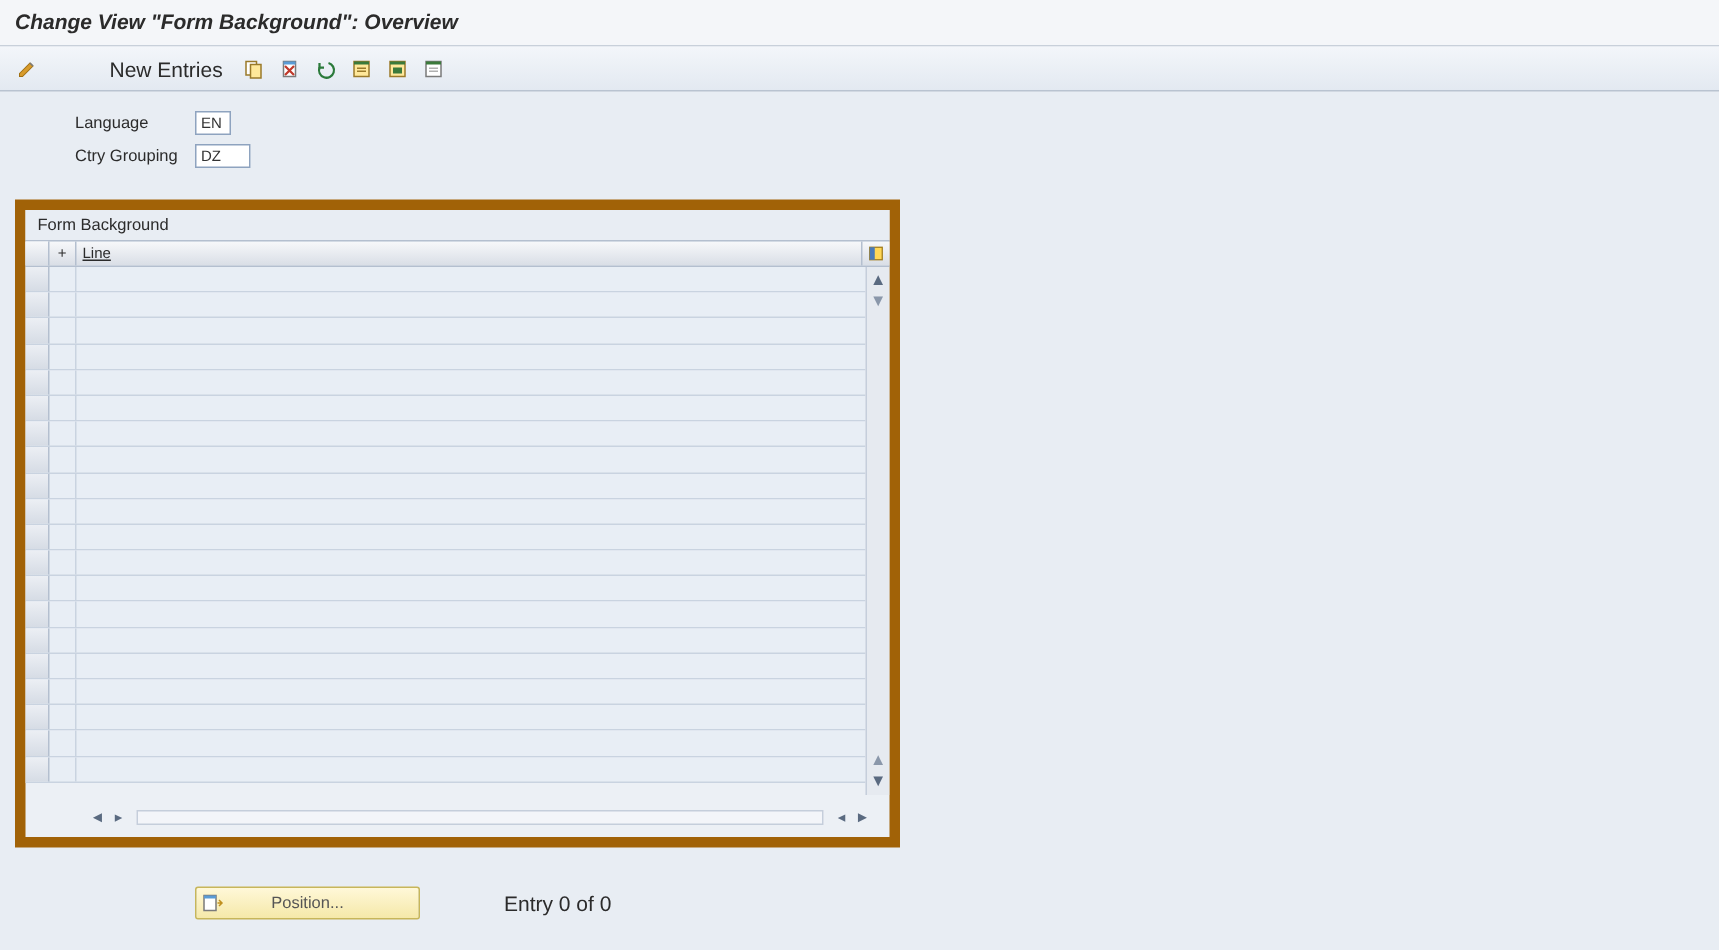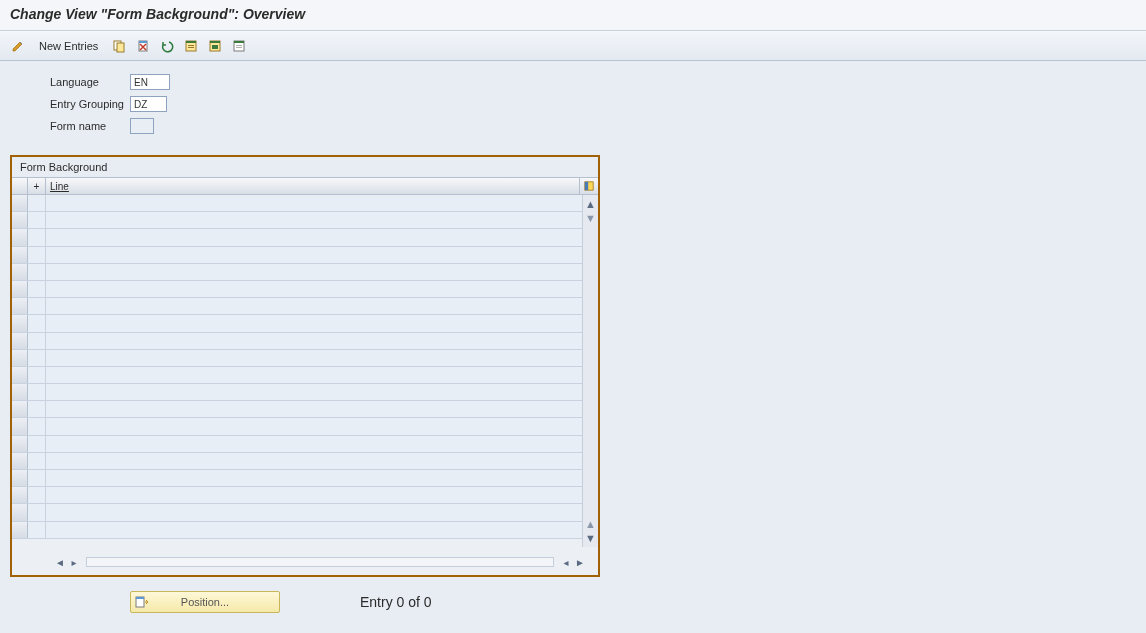--- a/index.html
+++ b/index.html
@@ -38,28 +38,29 @@
     align-items: center;
     justify-content: center;
     width: 20px;
     height: 20px;
     border: 1px solid transparent;
     border-radius: 2px;
     cursor: pointer;
   }
   .tb-text-btn {
     padding: 2px 6px;
-    font-size: 11px;
+    font-size: 14px;
     color: #2b2b2b;
     display: inline-flex;
     align-items: center;
     height: 20px;
     border: 1px solid transparent;
     border-radius: 2px;
     cursor: pointer;
+    margin-left: 34px;
   }
   .watermark {
     font-size: 18px;
     color: #e9a85d;
     opacity: 0.9;
     margin-left: 10px;
     font-family: Georgia, serif;
     letter-spacing: 0.5px;
   }
   .form-area {
@@ -74,28 +75,28 @@
   .form-label { width: 120px; font-size: 11px; padding-left: 40px; }
   .form-input {
     height: 16px;
     border: 1px solid #8ea3bf;
     background: #fff;
     font-size: 10px;
     padding: 0 3px;
     color: #333;
     text-align: left;
   }
-  .inp-lang { width: 40px; }
+  .inp-lang { width: 24px; }
   .inp-ctry { width: 37px; }
   .inp-form { width: 24px; background: #e9eef5; }
 
   .table-panel {
     margin: 10px 10px 0 10px;
     width: 590px;
-    border: 2px solid #a16207;
+    border: 7px solid #a16207;
     background: #ecf0f5;
     position: relative;
   }
   .table-title {
     padding: 4px 8px;
     font-size: 11px;
     color: #2b2b2b;
     background: #e8edf3;
   }
   .grid-header {
@@ -170,21 +171,21 @@
     flex:1; height:10px; margin: 0 6px;
     background:#f3f5f9; border:1px solid #c5cedb;
   }
 
   .position-bar {
     position: absolute;
     left: 130px;
     bottom: 20px;
     display: flex;
     align-items: center;
-    gap: 80px;
+    gap: 56px;
   }
   .position-btn {
     width: 150px;
     height: 22px;
     display: flex;
     align-items: center;
     gap: 8px;
     padding: 0 6px;
     background: linear-gradient(#fff8d8, #f5e9a9);
     border: 1px solid #c7b65a;
@@ -260,26 +261,22 @@
       </svg>
   </span>
 </div>
 
 <div class="form-area">
   <div class="form-row">
     <span class="form-label">Language</span>
     <input class="form-input inp-lang" value="EN" style="">
   </div>
   <div class="form-row">
-    <span class="form-label">Entry Grouping</span>
+    <span class="form-label">Ctry Grouping</span>
     <input class="form-input inp-ctry" value="DZ" style="">
-  </div>
-  <div class="form-row">
-    <span class="form-label">Form name</span>
-    <input class="form-input inp-form" value="" style="">
   </div>
 </div>
 
 <div class="table-panel">
   <div class="table-title">Form Background</div>
   <div class="grid-header">
     <div class="gh-cell gh-rowhandle"></div>
     <div class="gh-cell gh-plus">+</div>
     <div class="gh-cell gh-line">Line</div>
     <div class="gh-cell gh-settings">

